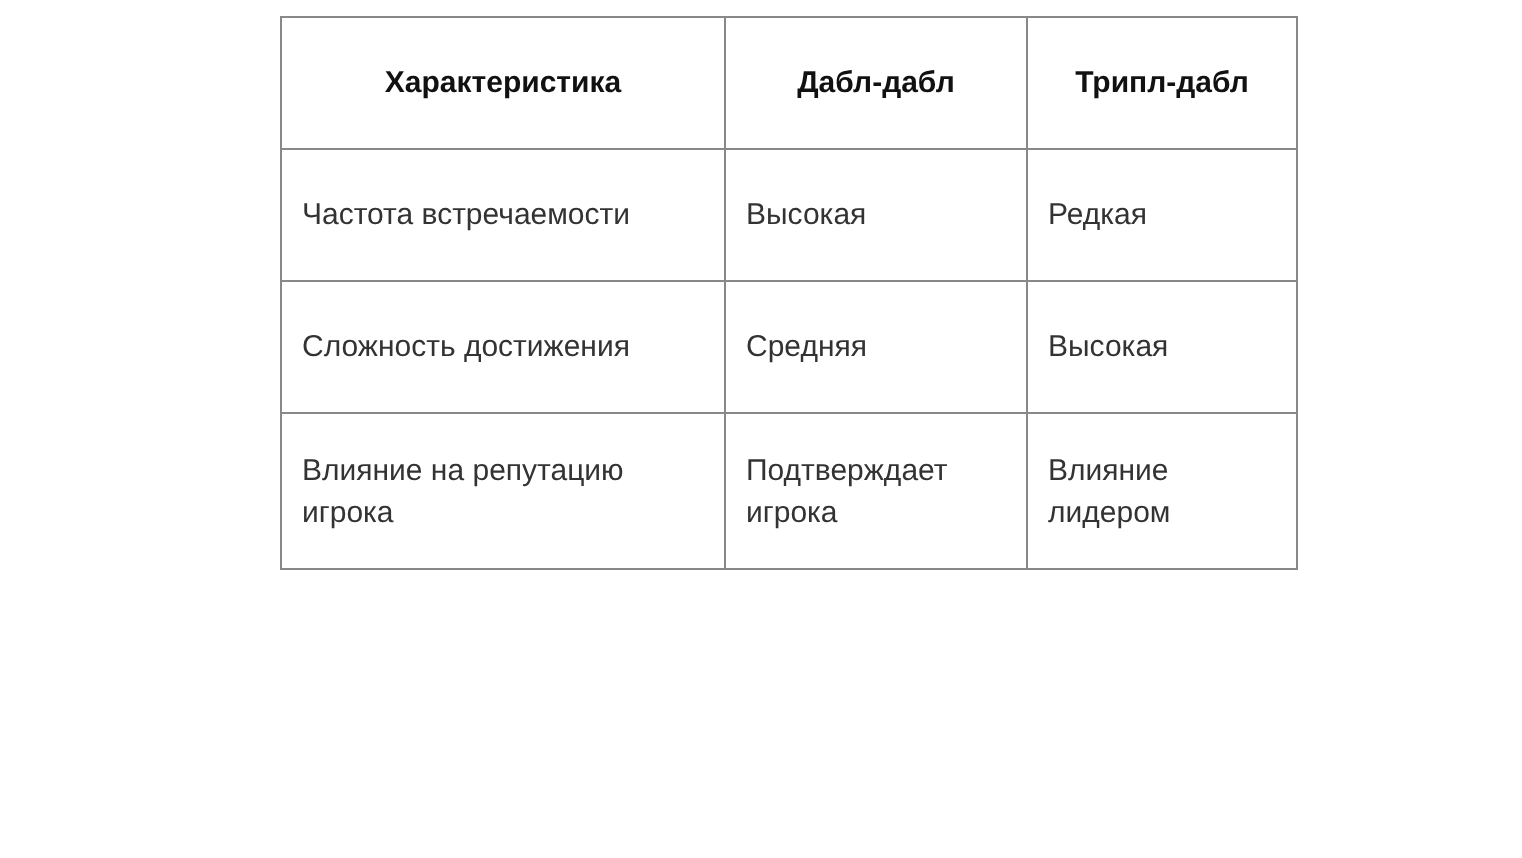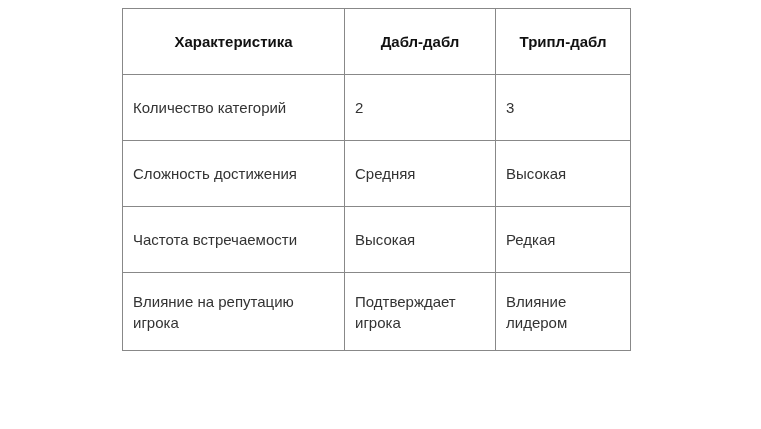--- a/index.html
+++ b/index.html
@@ -6,21 +6,21 @@
     margin: 0;
     padding: 0;
     width: 761px;
     height: 429px;
     background: #ffffff;
     font-family: "Liberation Sans", sans-serif;
     overflow: hidden;
   }
   .table-wrap {
     position: absolute;
-    left: 122px;
+    left: 140px;
     top: 8px;
   }
   table.compare {
     border-collapse: collapse;
     table-layout: fixed;
     width: 508px;
     background: #ffffff;
   }
   table.compare th,
   table.compare td {
@@ -61,33 +61,28 @@
     </colgroup>
     <thead>
       <tr>
         <th>Характеристика</th>
         <th>Дабл-дабл</th>
         <th>Трипл-дабл</th>
       </tr>
     </thead>
     <tbody>
       <tr>
-        <td>Количество категорий</td>
-        <td>2</td>
-        <td>3</td>
+        <td>Частота встречаемости</td>
+        <td>Высокая</td>
+        <td>Редкая</td>
       </tr>
       <tr>
         <td>Сложность достижения</td>
         <td>Средняя</td>
         <td>Высокая</td>
-      </tr>
-      <tr>
-        <td>Частота встречаемости</td>
-        <td>Высокая</td>
-        <td>Редкая</td>
       </tr>
       <tr class="row-last">
         <td>Влияние на репутацию игрока</td>
         <td>Подтверждает игрока</td>
         <td>Влияние лидером</td>
       </tr>
     </tbody>
   </table>
 </div>
 

